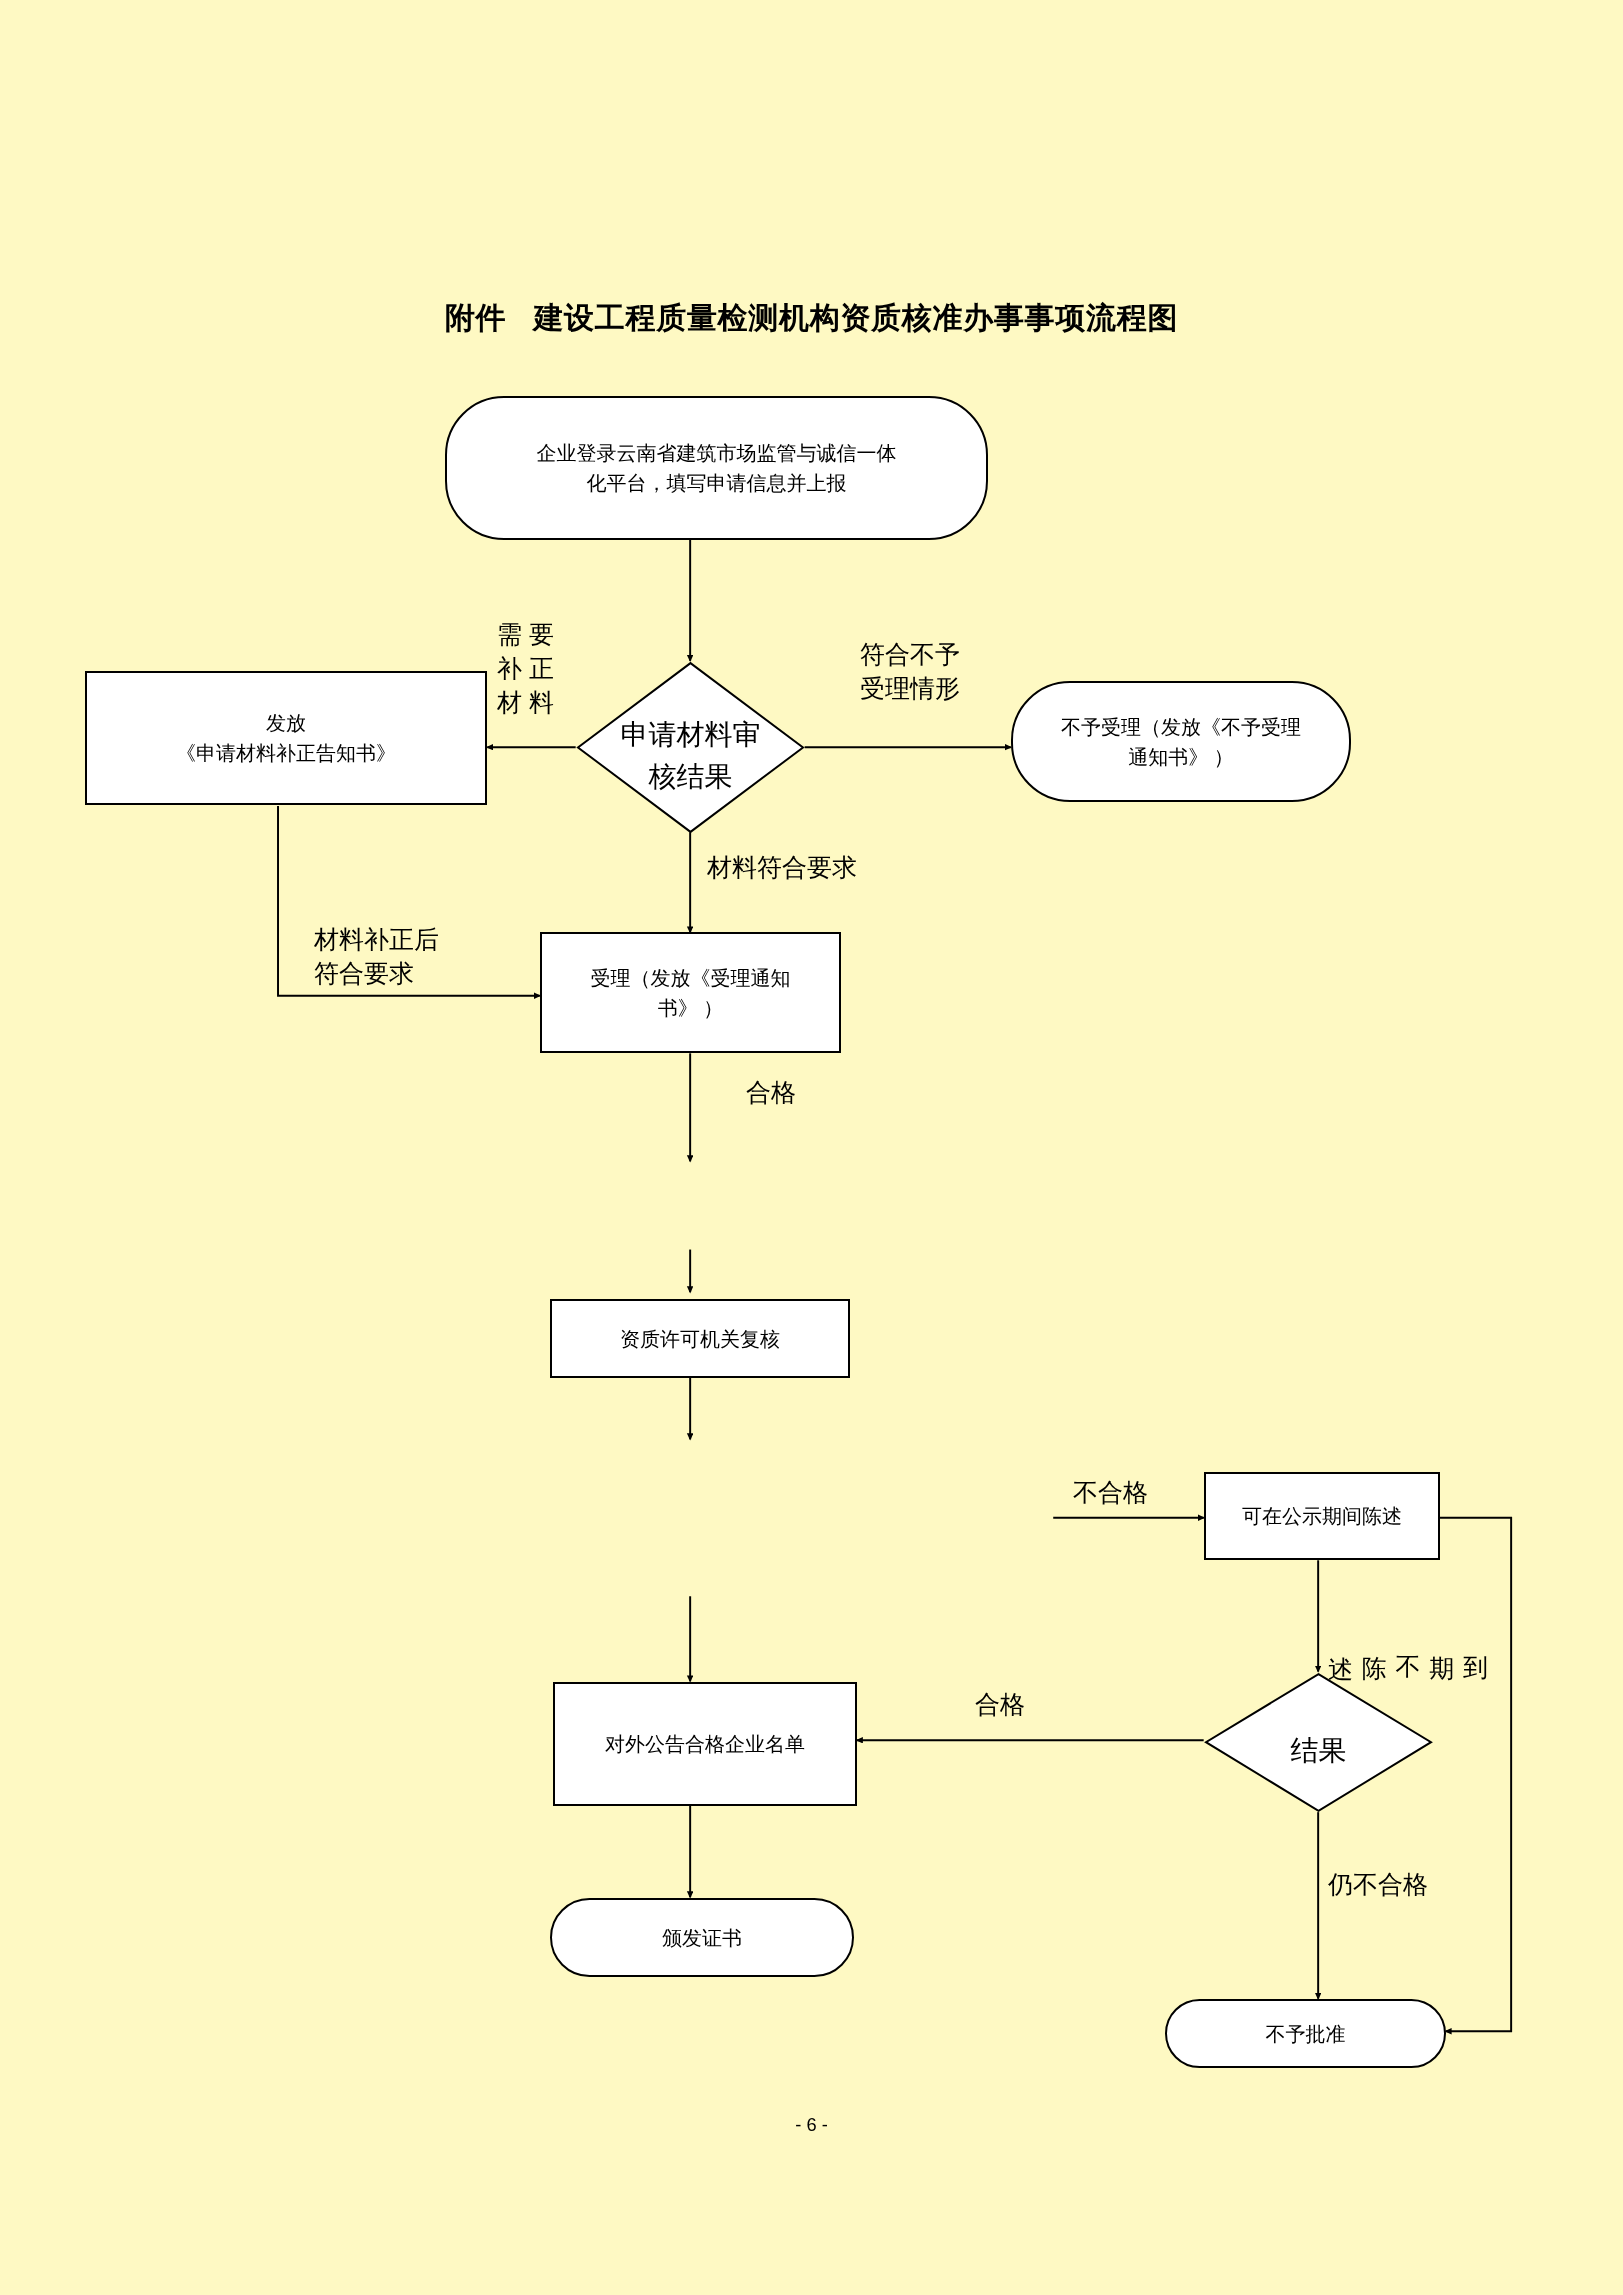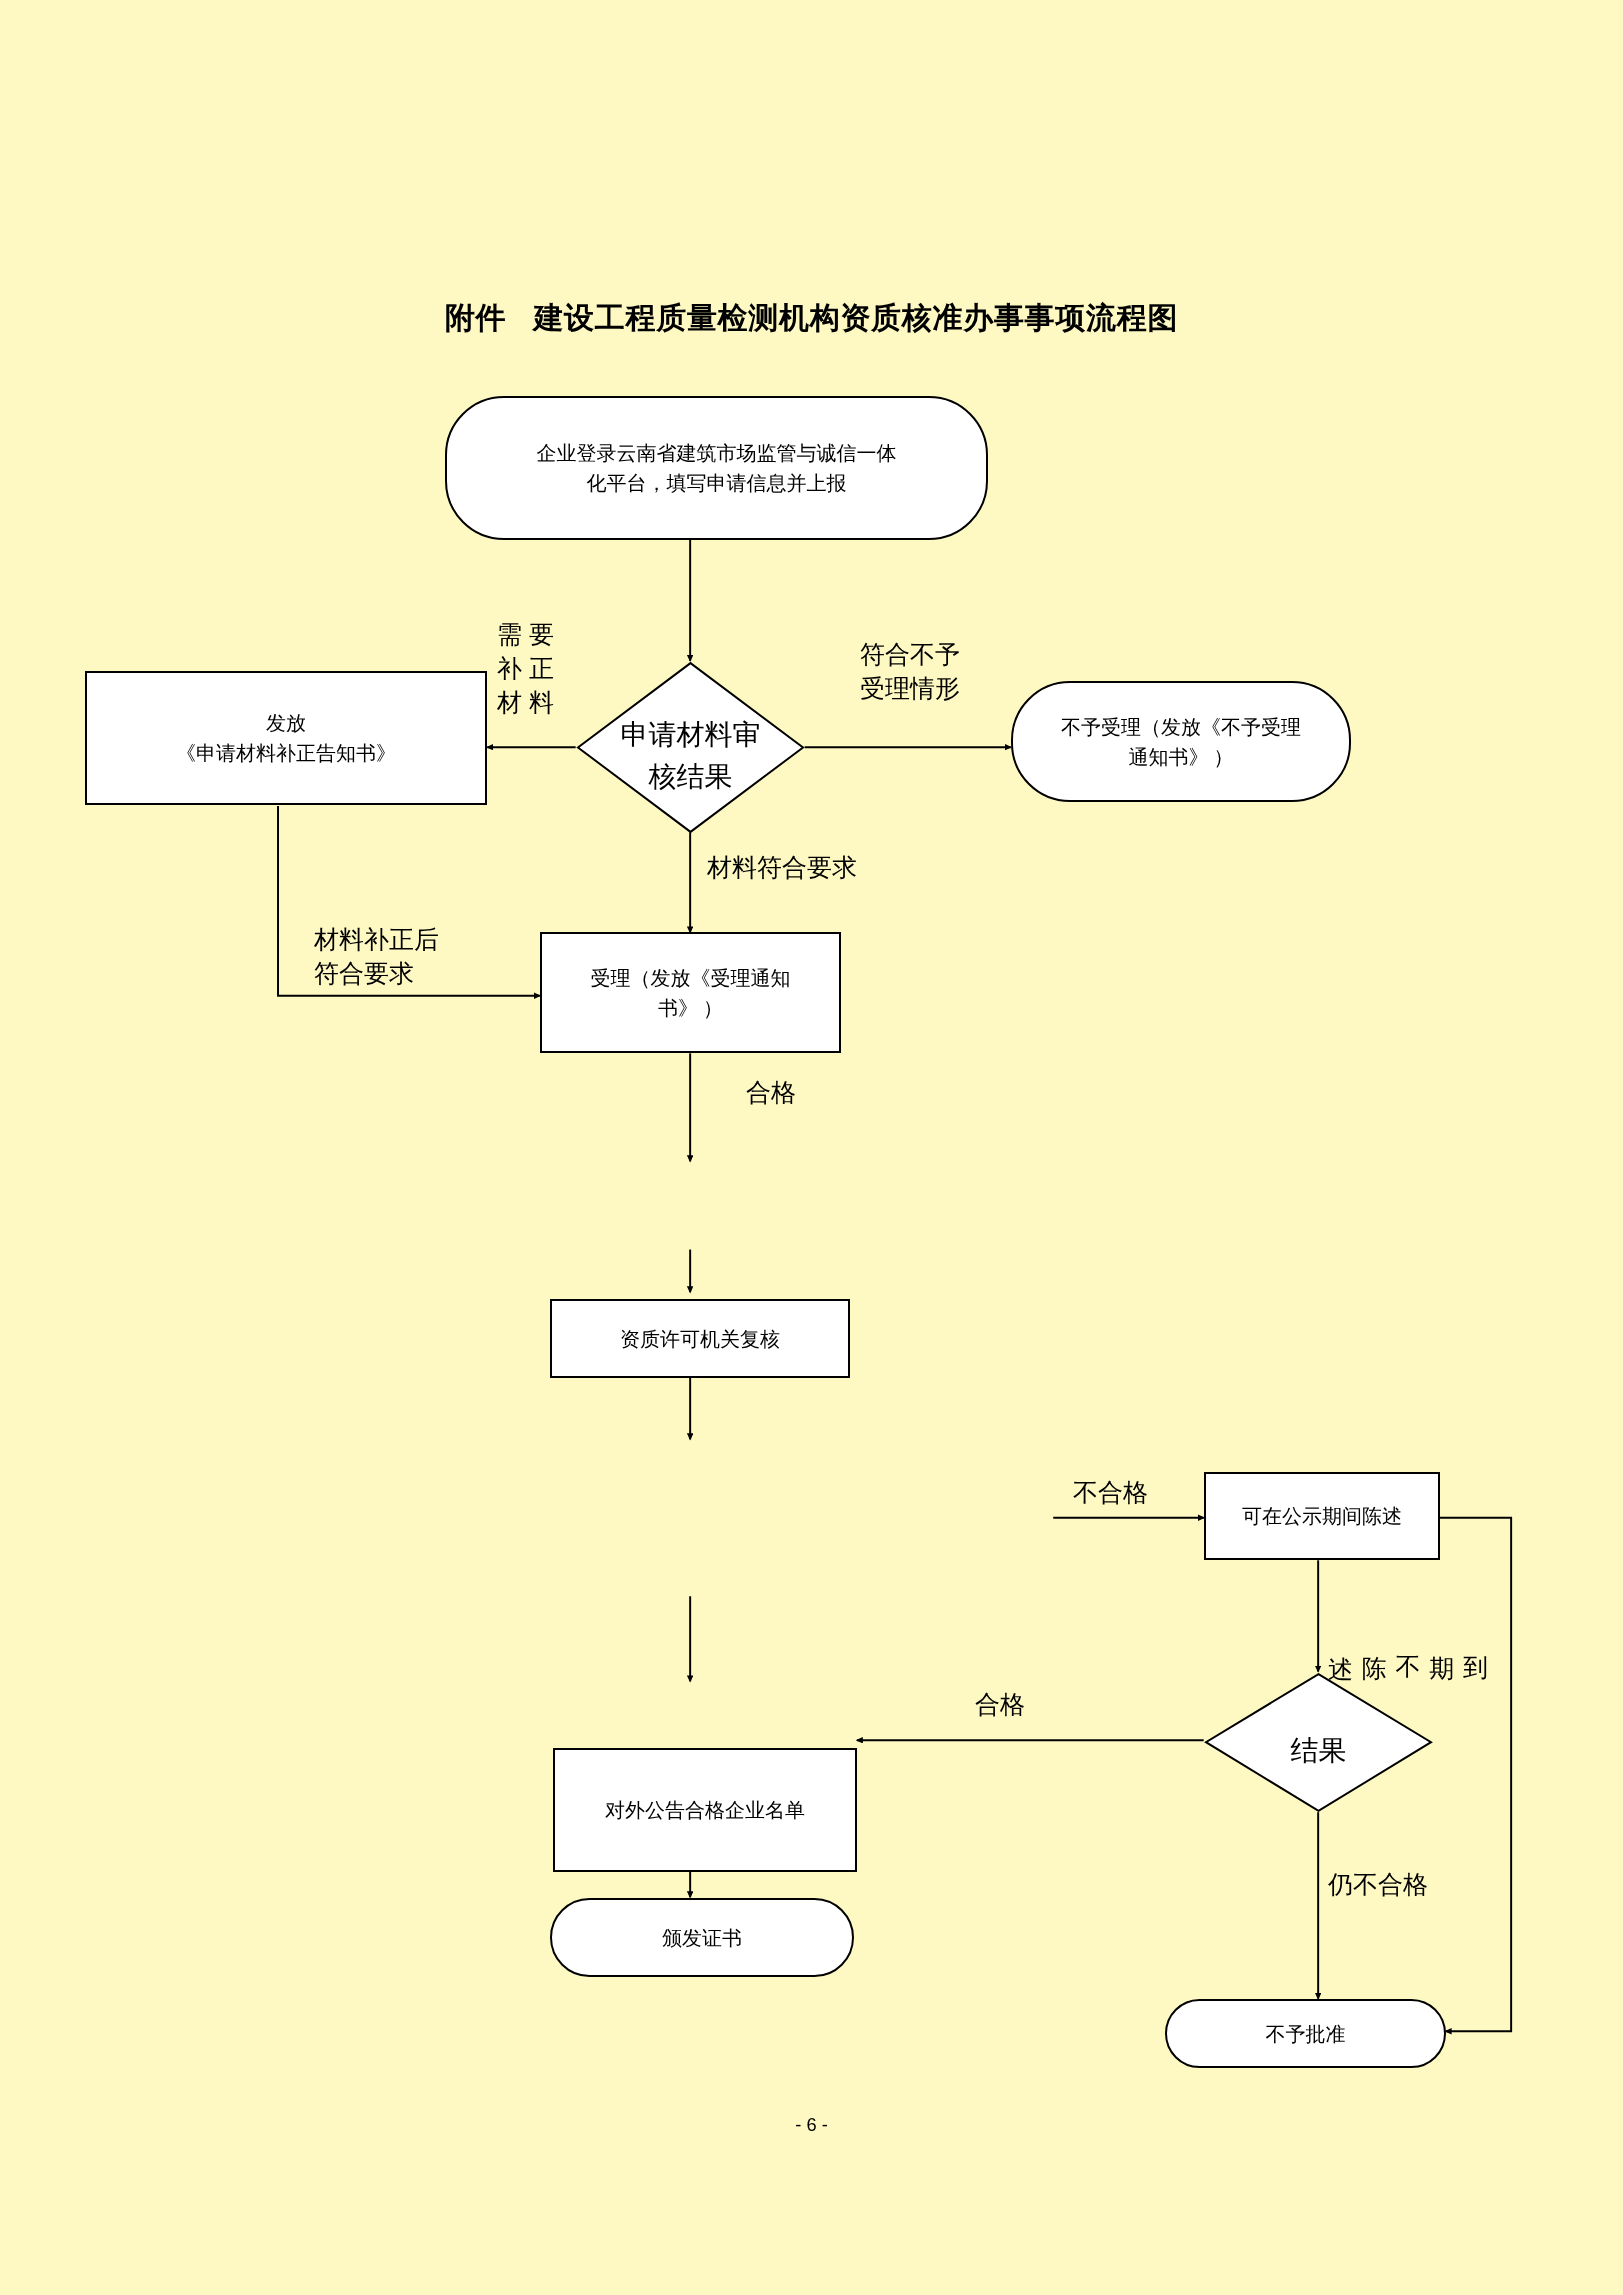--- a/index.html
+++ b/index.html
@@ -43,21 +43,20 @@
     border: 2px solid #000000;
     background: #ffffff;
     display: flex;
     align-items: center;
     justify-content: center;
     text-align: center;
     font-size: 20px;
     line-height: 1.5;
     padding: 3.9px 9.2px;
     white-space: pre-line;
-    font-family: Liberation Serif, serif;
   }
   .terminator {
     border-radius: 59px;
   }
   .diamond-wrap {
     position: absolute;
   }
   .diamond-wrap svg {
     position: absolute;
     left: 0;
@@ -173,21 +172,21 @@
 
   <div class="node" style="left:1204px; top:1472px; width:236px; height:88px;">可在公示期间陈述</div>
 
   <div class="diamond-wrap" style="left:1204px; top:1672px; width:229px; height:141px;">
     <svg width="229" height="141" viewBox="0 0 350 215">
       <polygon points="175,3 347,107 175,212 3,107" fill="#ffffff" stroke="#000000" stroke-width="3"></polygon>
     </svg>
     <div class="diamond-label">结果</div>
   </div>
 
-  <div class="node" style="left:553px; top:1748px; width:304px; height:124px;">对外公告合格企业名单</div>
+  <div class="node" style="left:553px; top:1682px; width:304px; height:124px;">对外公告合格企业名单</div>
 
   <div class="node terminator" style="left:550px; top:1898px; width:304px; height:79px;">颁发证书</div>
 
   <div class="node terminator" style="left:1165px; top:1999px; width:281px; height:69px;">不予批准</div>
 
   <div class="edge-label" style="left:497px; top:618px; width:85px; text-align:left;">需 要
 补 正
 材 料</div>
 
   <div class="edge-label" style="left:860px; top:638px; width:183px; text-align:left;">符合不予

